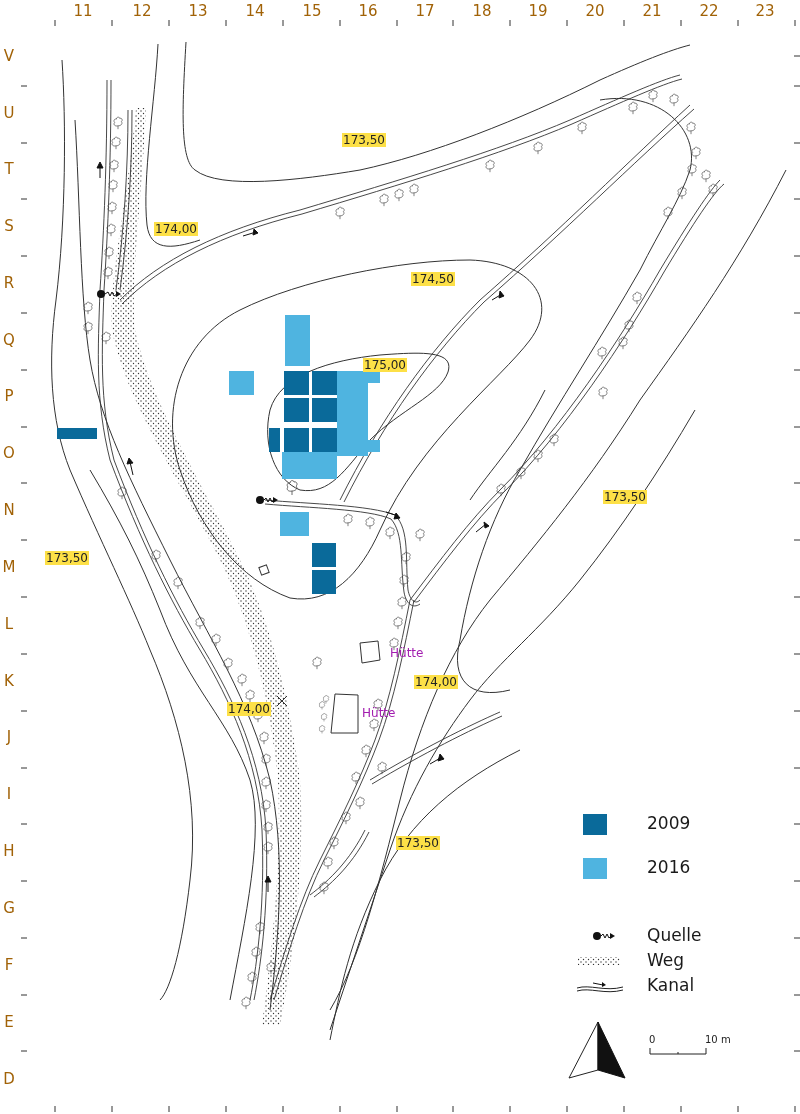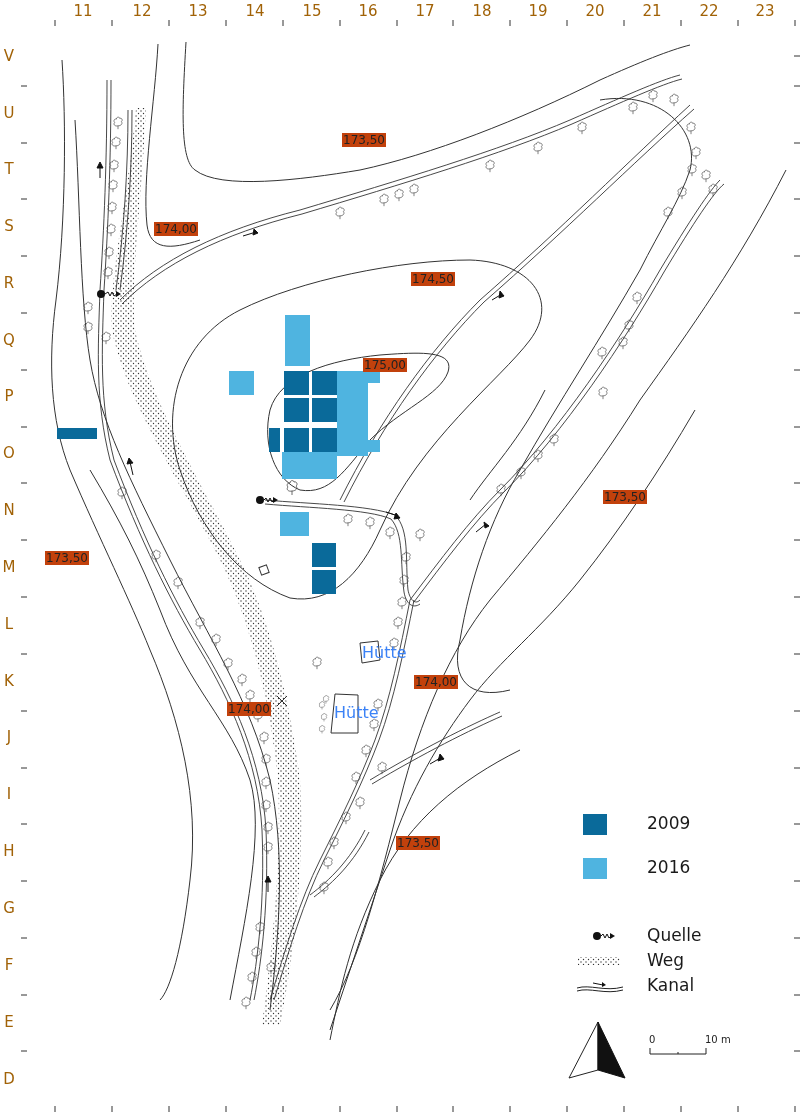--- a/index.html
+++ b/index.html
@@ -2,22 +2,22 @@
 <html><head>
 <meta charset="utf-8">
 <style>
   html, body { margin: 0; padding: 0; background: #ffffff; }
   body { width: 800px; height: 1114px; position: relative; overflow: hidden;
          font-family: "DejaVu Sans", "Liberation Sans", sans-serif; color: #1a1a1a; }
   #map { position: absolute; left: 0; top: 0; width: 800px; height: 1114px; }
   .col-label, .row-label { position: absolute; font-size: 15px; color: #a16207; }
   .col-label { top: 2px; width: 40px; text-align: center; margin-left: -20px; }
   .row-label { left: 0px; width: 18px; text-align: center; margin-top: -10px; }
-  .contour-label { position: absolute; font-size: 12px; color: #222; background: #c2410c; padding: 0 1px; line-height: 14px; }
-  .hut-label { position: absolute; font-size: 16px; color: #3b82f6; line-height: 14px; }
+  .contour-label { position: absolute; font-size: 12px; color: #222; background: #fde047; padding: 0 1px; line-height: 14px; }
+  .hut-label { position: absolute; font-size: 12px; color: #a21caf; line-height: 14px; padding-left: 28px; }
   .legend { position: absolute; left: 565px; top: 800px; width: 230px; height: 290px; text-align: right; }
   .legend-row { position: absolute; left: 0; display: flex; align-items: center; }
   .legend-swatch { width: 24px; height: 21px; margin-left: 18px; }
   .legend-label { font-size: 17px; color: #1a1a1a; position: absolute; left: 82px; white-space: nowrap; }
   .legend-sym { position: absolute; left: 10px; width: 50px; height: 20px; }
   .scale-text { position: absolute; font-size: 10px; color: #222; }
 </style>
 </head>
 <body>
 

